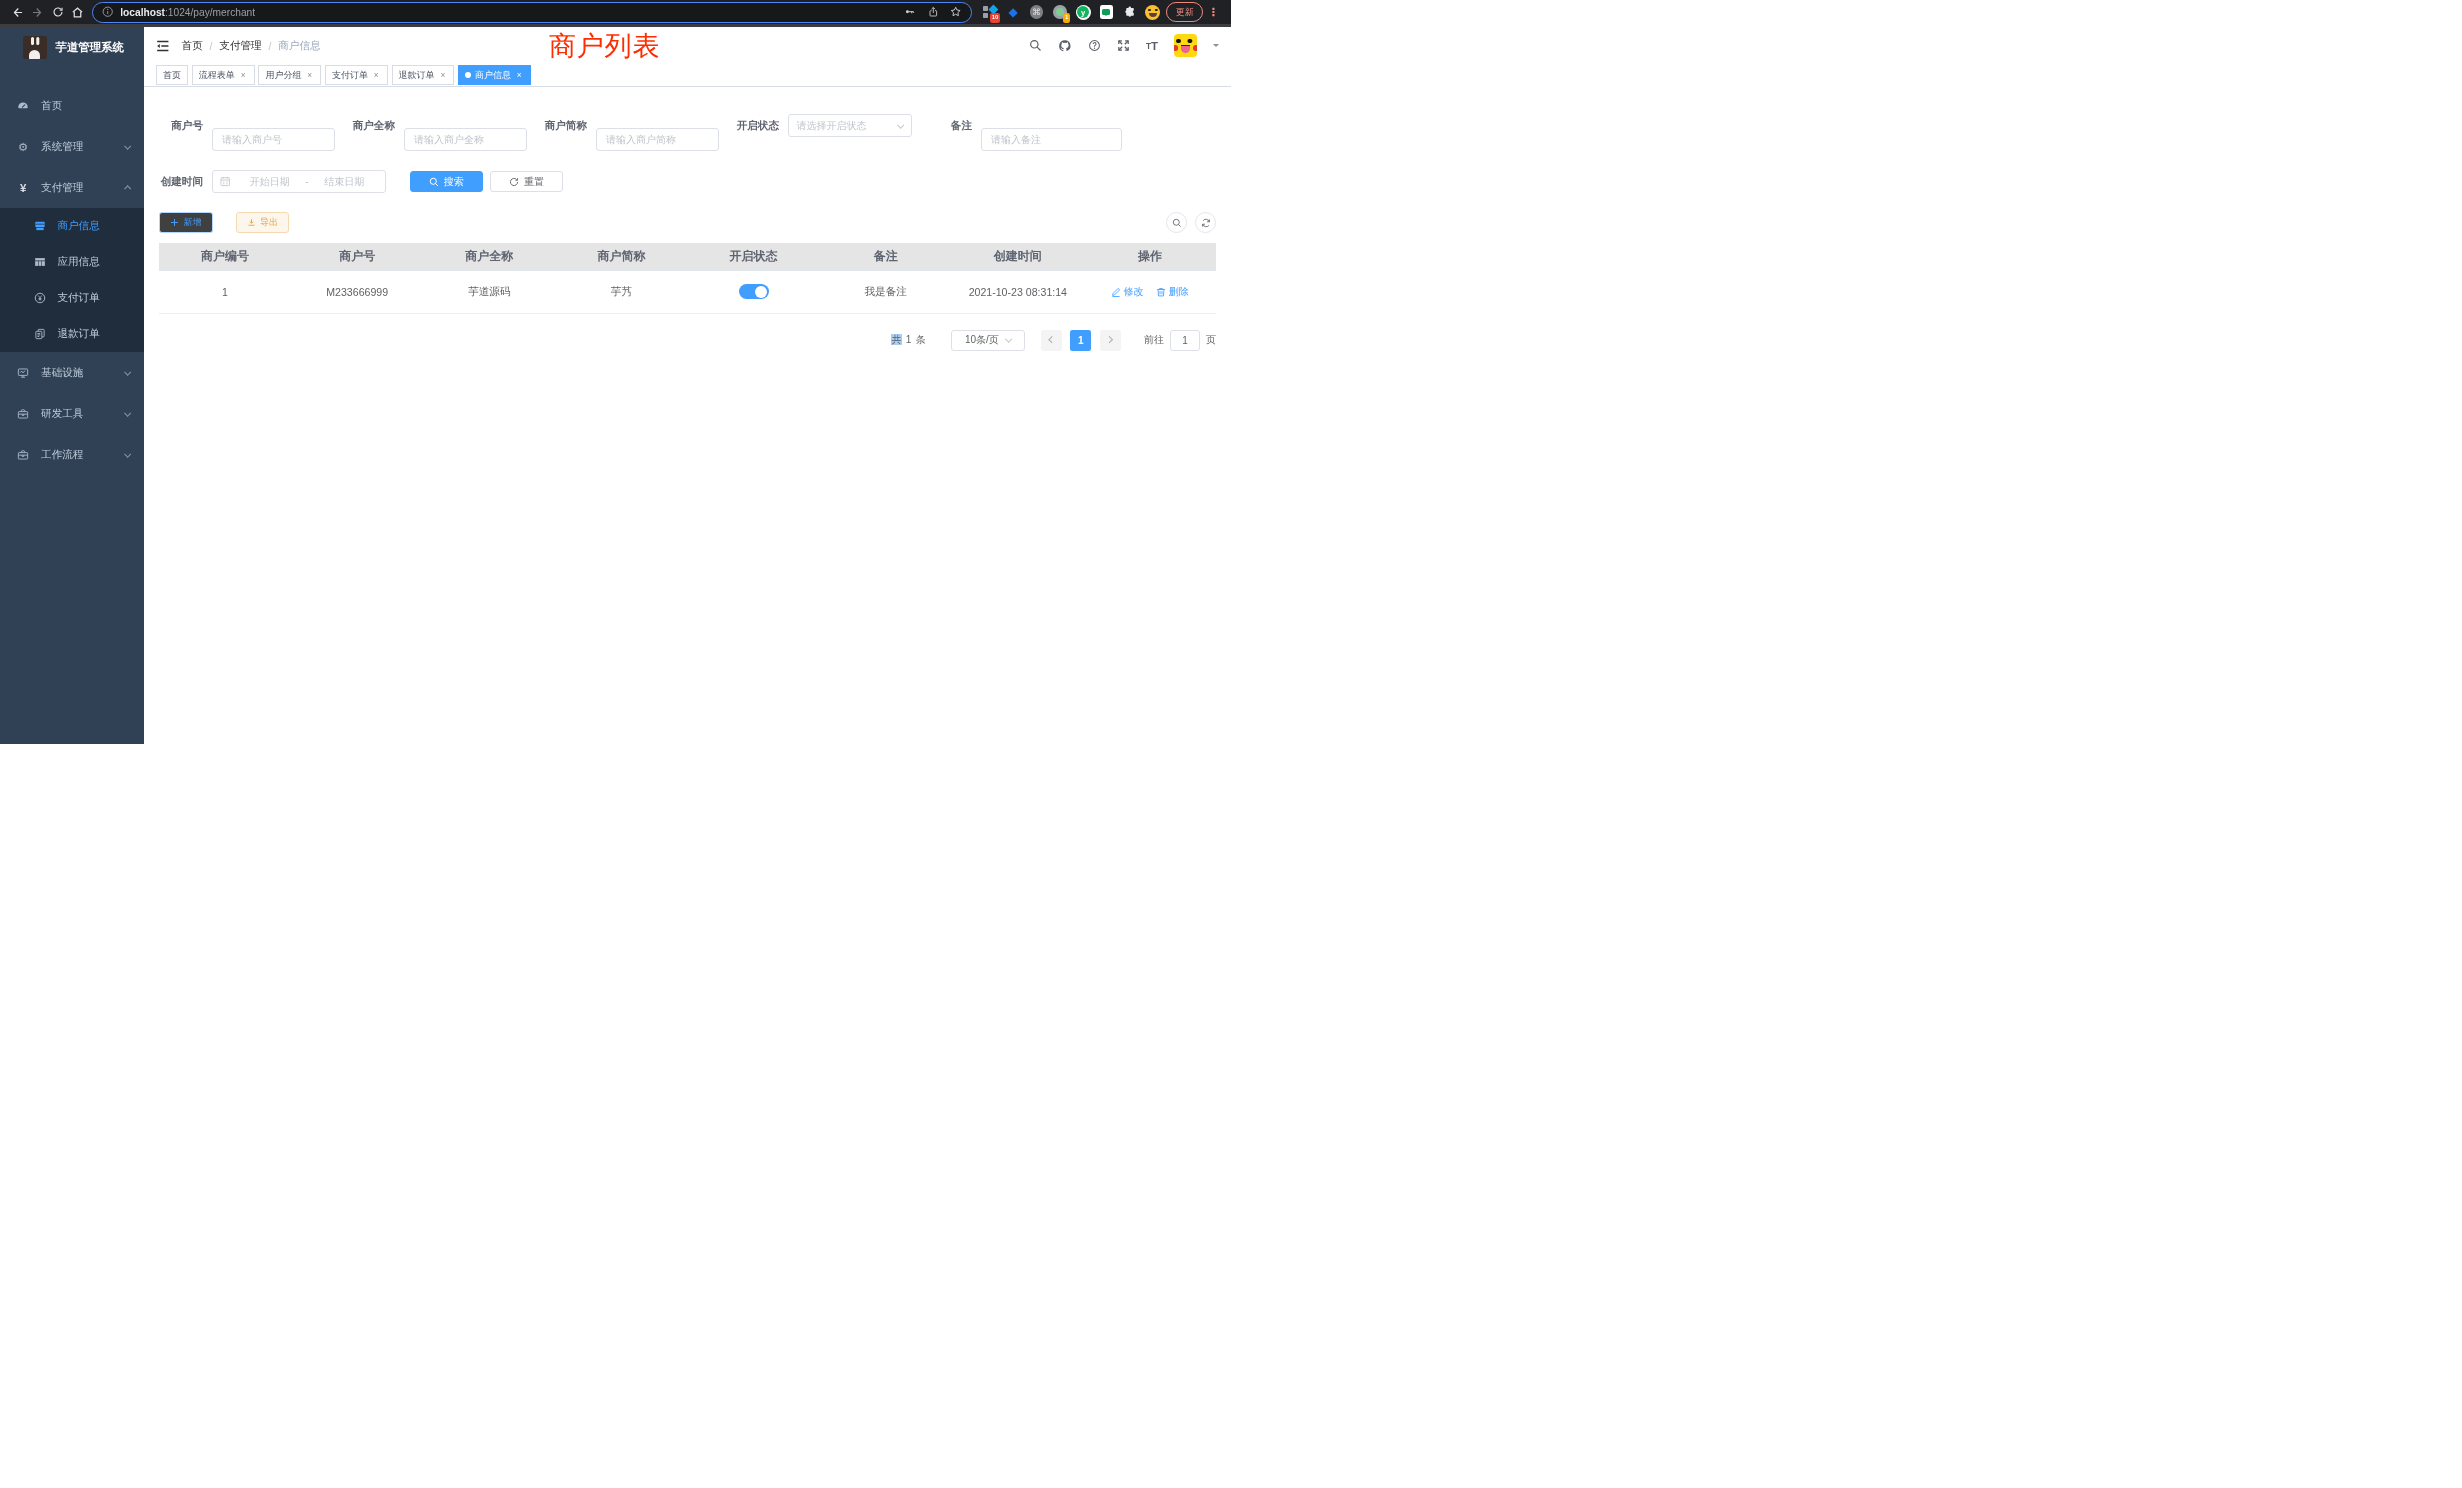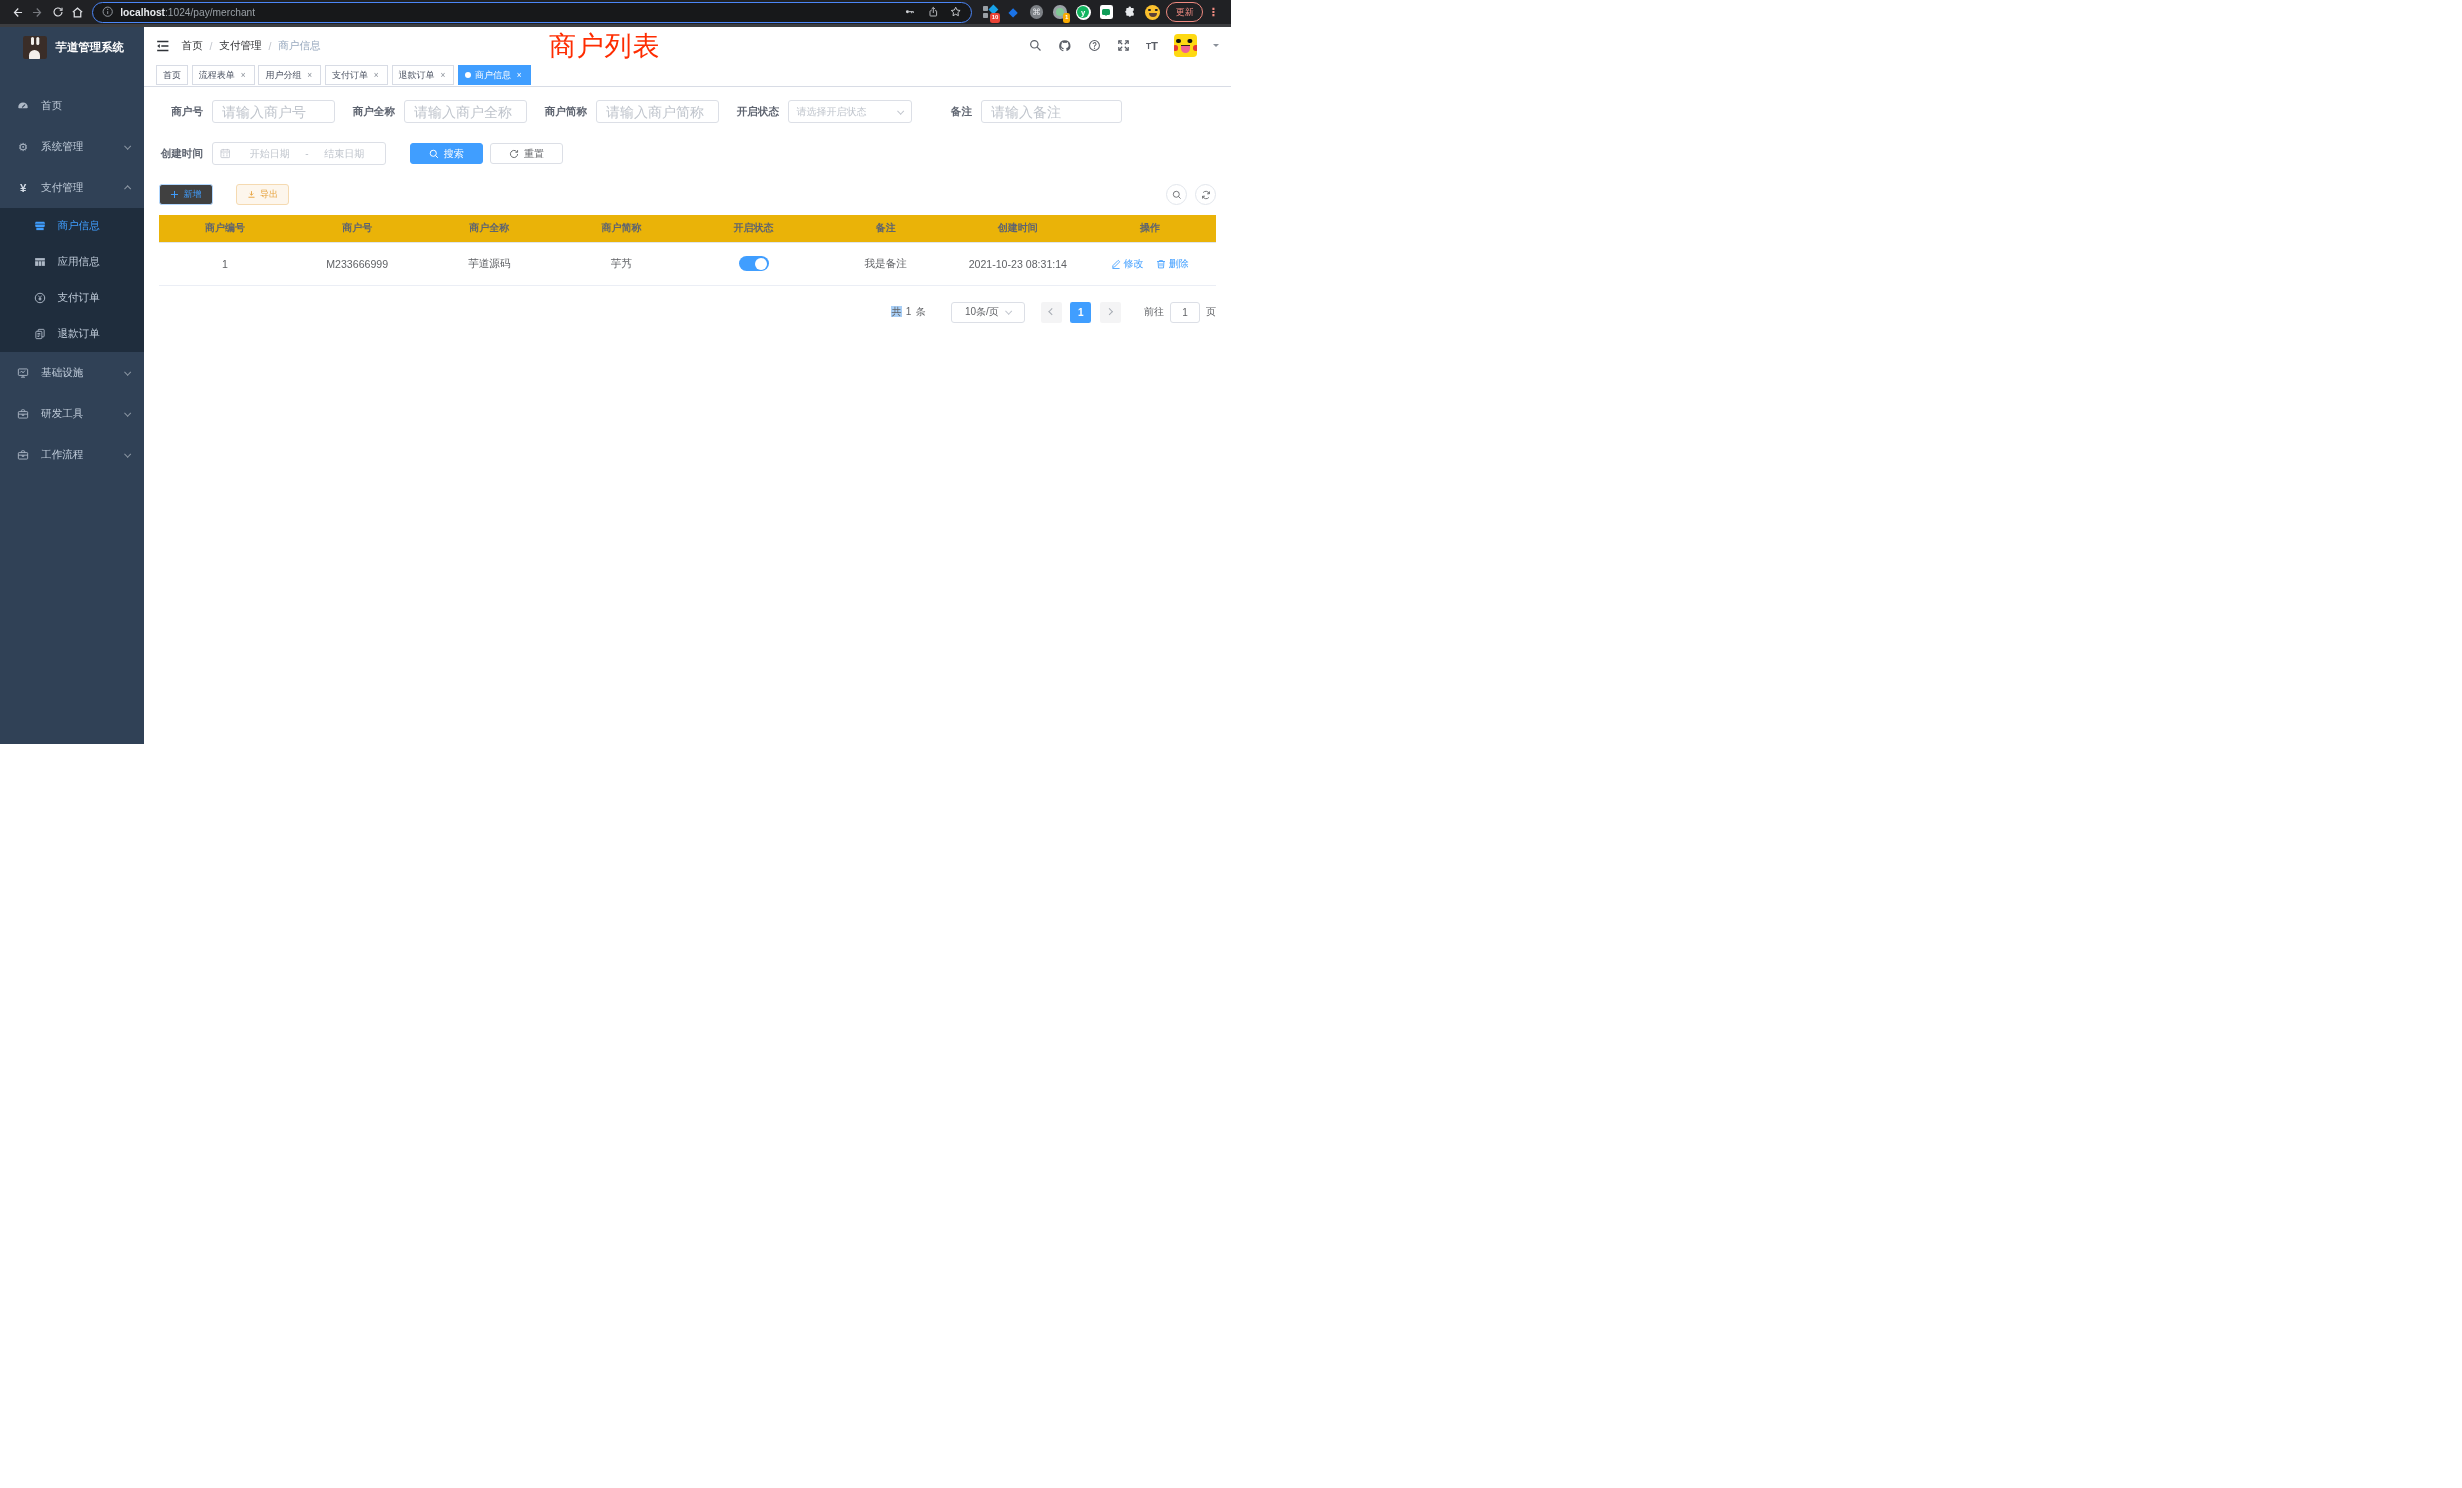--- a/index.html
+++ b/index.html
@@ -90,42 +90,42 @@
   .tab .close { font-size:8.3px; color:#8a9099; width:9px; height:9px; display:flex; align-items:center; justify-content:center; border-radius:50%; }
   .tab.active { background:#409eff; border-color:#409eff; color:#fff; }
   .tab.active .close { color:#fff; }
   .tab .dot { width:6px; height:6px; border-radius:50%; background:#fff; }
 
   
   .content { flex:1; padding:13.6px 15px; overflow:hidden; }
   .filter-row { display:flex; align-items:center; margin-bottom:19px; }
   .field { display:flex; align-items:center; margin-right:16px; }
   .field > label { min-width:44px; text-align:right; margin-right:9px; font-size:10.6px; font-weight:bold; color:#5e6470; white-space:nowrap; }
-  .inp { height:23px; border:0.8px solid #dcdfe6; border-radius:3px; font-size:14px; color:#606266; padding:0 9px; outline:none; font-family:inherit; background:#fff; }
+  .inp { height:23px; border:0.8px solid #dcdfe6; border-radius:3px; font-size:10px; color:#606266; padding:0 9px; outline:none; font-family:inherit; background:#fff;margin-top:28px; }
   .inp::placeholder { color:#bfc4cc; }
   .w162 { width:123px; } .w186 { width:141px; }
   .select { width:124px; height:23px; border:0.8px solid #dcdfe6; border-radius:3px; display:flex; align-items:center; padding:0 7.6px; color:#bfc4cc; font-size:10px; cursor:pointer; background:#fff; }
   .select .chev-wrap { margin-left:auto; color:#c0c4cc; }
   .daterange { width:174px; height:23px; border:0.8px solid #dcdfe6; border-radius:3px; display:flex; align-items:center; padding:0 6.8px; color:#bfc4cc; font-size:10px; background:#fff; cursor:pointer; }
   .daterange .cal { color:#c0c4cc; display:flex; margin-right:5.3px; }
   .daterange .dph { flex:1; text-align:center; }
   .daterange .dsep { color:#bfc4cc; padding:0 1.5px; }
   .btn { height:21px; border-radius:3px; font-size:10px; display:inline-flex; align-items:center; gap:4.5px; padding:0 18px; cursor:pointer; border:0.8px solid transparent; font-family:inherit; }
   .btn-primary { background:#409eff; border-color:#409eff; color:#fff; margin-left:8.3px; }
   .btn-plain { background:#fff; border-color:#dcdfe6; color:#606266; margin-left:7.6px; }
 
   .toolbar { display:flex; align-items:center; margin:1.5px 0 10px; }
   .btn-sm { height:21px; font-size:9px; padding:0 10px; }
   .btn-add { background:#404040; border-color:#b3d8ff; color:#409eff;justify-content:flex-end; }
   .btn-export { background:#fdf6ec; border-color:#f5dab1; color:#e6a23c; margin-left:23px; }
   .tool-circles { margin-left:auto; display:flex; gap:7.6px; }
   .circle-btn { width:21px; height:21px; border:0.8px solid #e2e6ec; border-radius:50%; background:#fff; color:#606266; display:flex; align-items:center; justify-content:center; cursor:pointer; }
 
   table.grid { width:100%; table-layout:fixed; border-collapse:collapse; }
-  .grid th { height:27px; background:#eab308; border-bottom:0.8px solid #e0e6ec; font-size:10px; font-weight:bold; color:#5e6470; text-align:center; }
+  .grid th { height:27px; background:#e5e5e5; border-bottom:0.8px solid #e0e6ec; font-size:12px; font-weight:bold; color:#5e6470; text-align:center; }
   .grid td { height:43px; border-bottom:0.8px solid #ebeef5; font-size:10.6px; color:#606266; text-align:center; }
   .toggle { display:inline-block; width:30px; height:15px; border-radius:7.6px; background:#409eff; position:relative; cursor:pointer; vertical-align:middle; }
   .toggle::after { content:""; position:absolute; right:1.5px; top:1.5px; width:12px; height:12px; border-radius:50%; background:#fff; }
   .op-link { color:#409eff; font-size:10px; display:inline-flex; align-items:center; gap:2.3px; cursor:pointer; }
   .op-link + .op-link { margin-left:10px; }
 
   .pagination { display:flex; align-items:center; justify-content:flex-end; margin-top:16px; font-size:10px; color:#606266; }
   .total { margin-right:8.3px; letter-spacing:0.8px; }
   .total .hl { background:#a8cef5; }
   .psize { width:74px; height:21px; border:0.8px solid #dcdfe6; border-radius:3px; display:flex; align-items:center; justify-content:center; gap:6.8px; color:#606266; cursor:pointer; margin-right:16px;margin-left:16px; }

